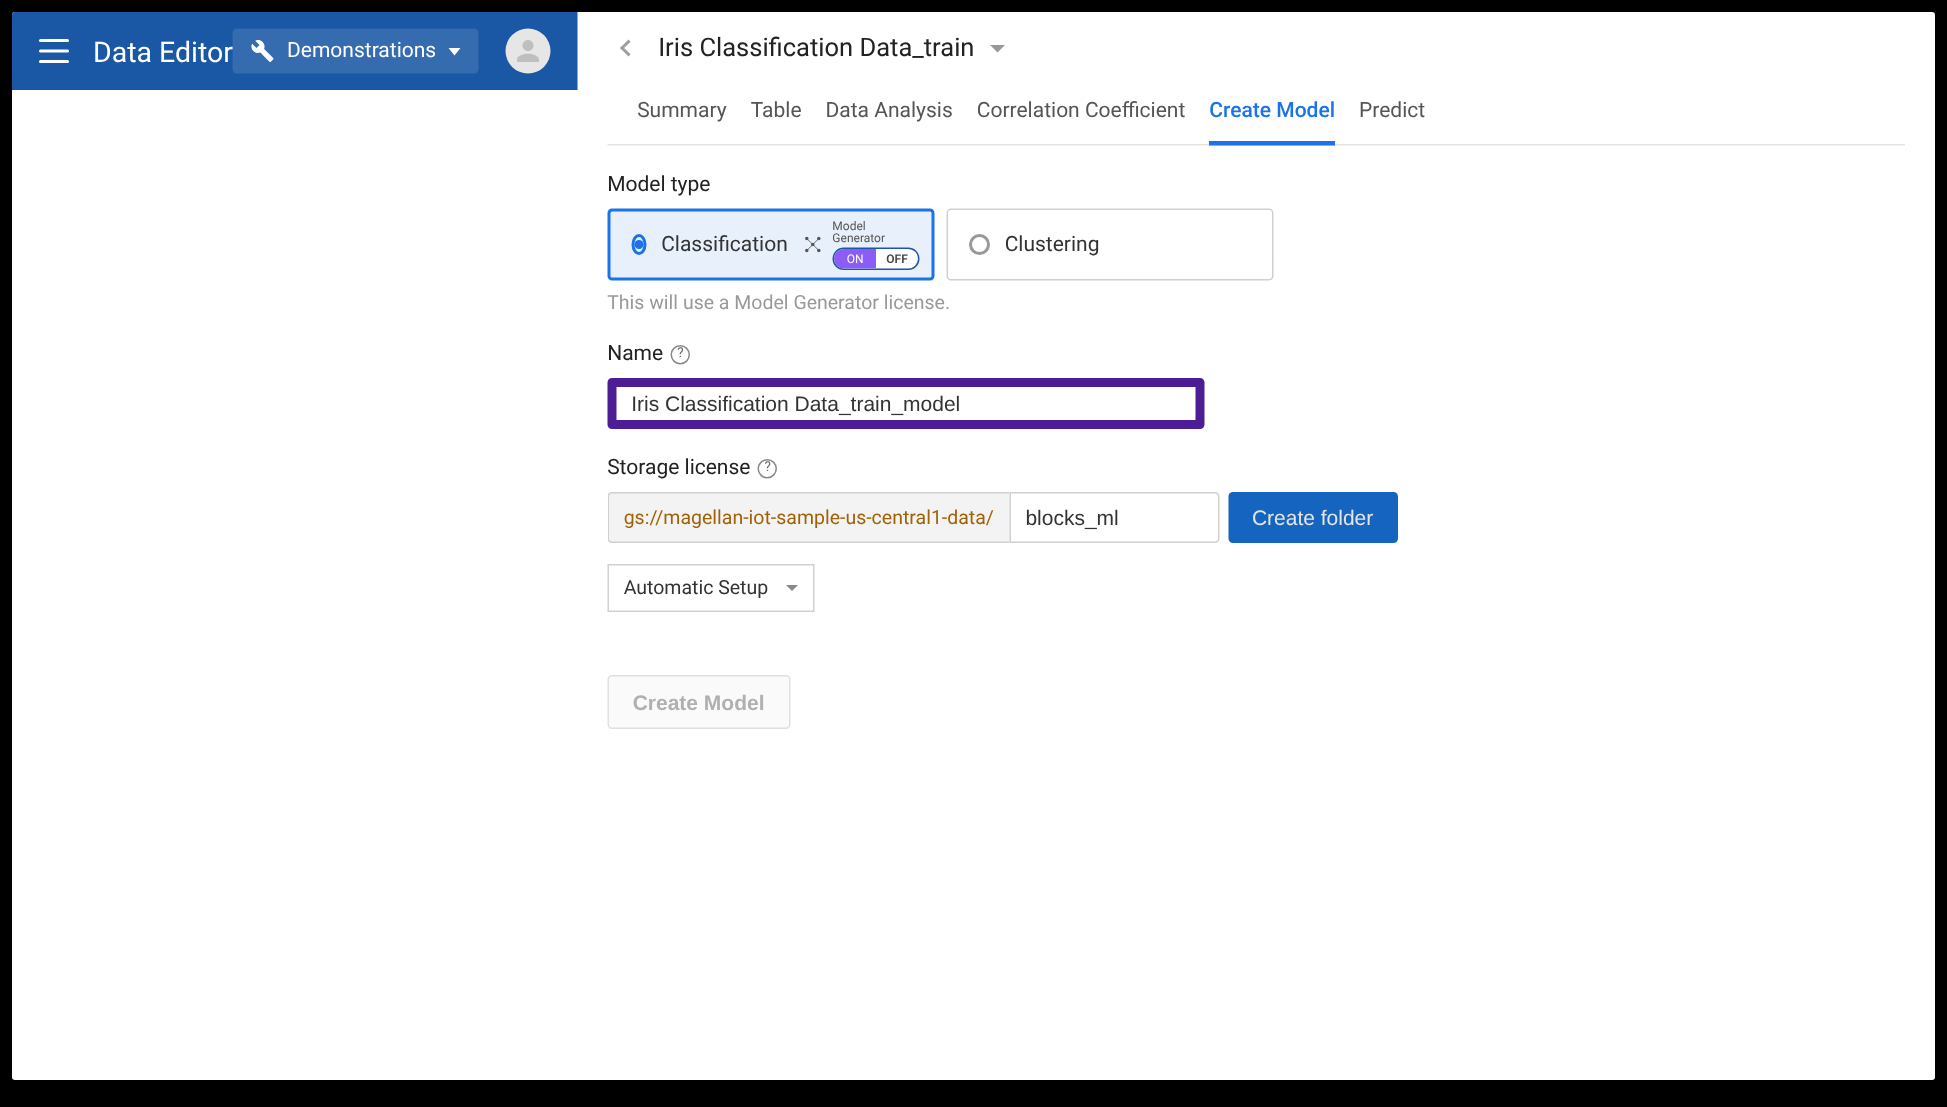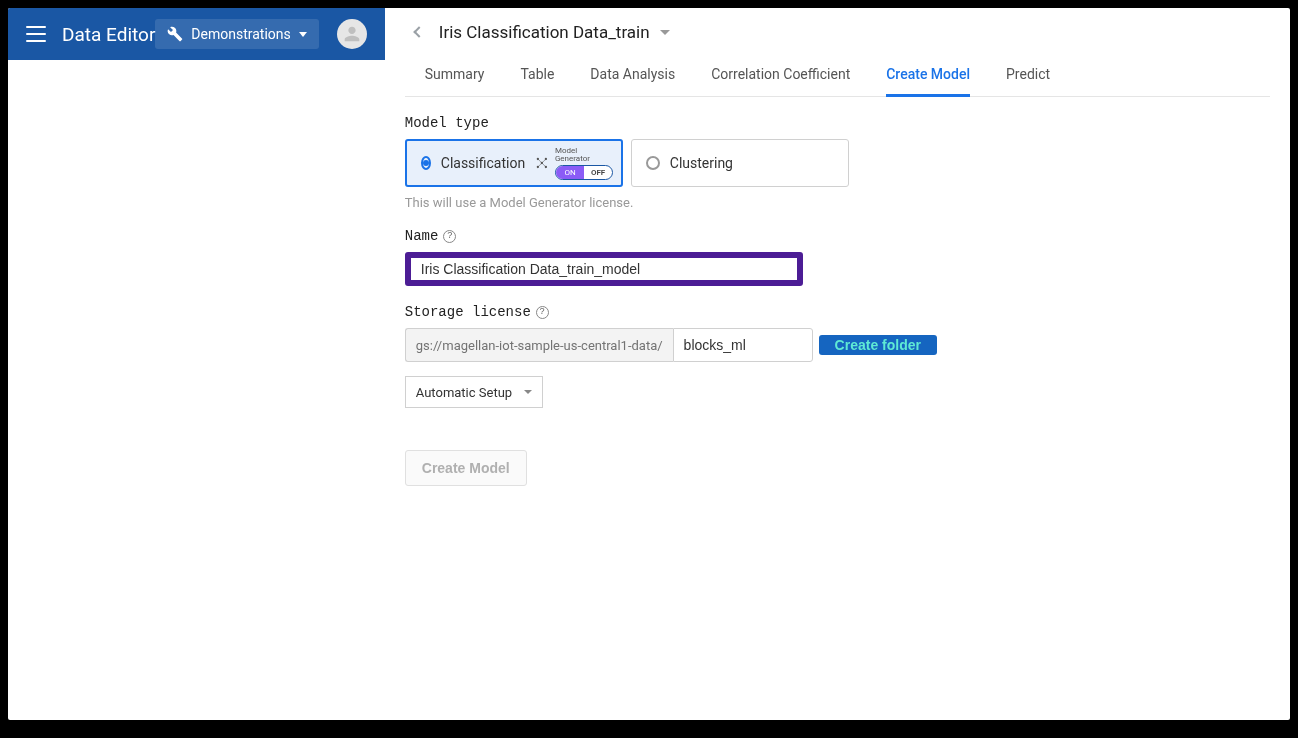--- a/index.html
+++ b/index.html
@@ -15,45 +15,45 @@
 .top-btn.demo { background: rgba(255,255,255,0.18); }
 .caret-down { width: 0; height: 0; border-left: 4px solid transparent; border-right: 4px solid transparent; border-top: 5px solid #fff; display: inline-block; }
 .icon-svg { width: 16px; height: 16px; fill: #fff; }
 .avatar { width: 30px; height: 30px; border-radius: 50%; background: #e6e6e6; margin-left: 14px; display: flex; align-items: center; justify-content: center; }
 .avatar svg { width: 22px; height: 22px; fill: #bfbfbf; }
 .content { flex: 1; padding: 0 20px 20px 20px; }
 .crumb-row { display: flex; align-items: center; padding: 14px 0 10px 10px; gap: 10px; }
 .chev-left { width: 8px; height: 8px; border-left: 2px solid #9aa0a6; border-bottom: 2px solid #9aa0a6; transform: rotate(45deg); cursor: pointer; margin-right: 6px; }
 .crumb-title { font-size: 17px; color: #222; }
 .crumb-drop { width: 0; height: 0; border-left: 5px solid transparent; border-right: 5px solid transparent; border-top: 5px solid #999; display: inline-block; cursor: pointer; }
-.tabs { display: flex; border-bottom: 1px solid #e5e5e5; padding-left: 20px; gap: 36px; margin-top: 4px; }
+.tabs { display: flex; border-bottom: 1px solid #e5e5e5; padding-left: 20px; gap: 16px; margin-top: 4px; }
 .tab { padding: 10px 0 12px 0; font-size: 14px; color: #555; cursor: pointer; }
 .tab.active { color: #1a73e8; border-bottom: 3px solid #1a73e8; margin-bottom: -1px; font-weight: 500; }
 .section { margin-top: 18px; }
-.label { font-size: 14px; color: #222; margin-bottom: 8px; display: flex; align-items: center; gap: 5px; font-family: Liberation Mono, monospace; }
+.label { font-size: 14px; color: #222; margin-bottom: 8px; display: flex; align-items: center; gap: 5px; }
 .help-circ { width: 13px; height: 13px; border: 1px solid #888; border-radius: 50%; display: inline-flex; align-items: center; justify-content: center; font-size: 9px; color: #666; cursor: pointer; }
 .model-types { display: flex; gap: 8px; }
 .type-card { border: 1px solid #d0d0d0; border-radius: 3px; height: 48px; width: 218px; display: flex; align-items: center; padding: 0 14px; gap: 10px; cursor: pointer; font-size: 14px; color: #333; position: relative; }
 .type-card.selected { background: #e8f0fb; border: 2px solid #1a73e8; }
 .radio-outer { width: 14px; height: 14px; border: 2px solid #999; border-radius: 50%; display: flex; align-items: center; justify-content: center; }
 .type-card.selected .radio-outer { border-color: #1a73e8; }
 .radio-inner { width: 6px; height: 6px; background: #1a73e8; border-radius: 50%; }
 .mg-block { margin-left: auto; display: flex; align-items: center; gap: 6px; }
 .mg-icon { width: 14px; height: 14px; fill: #555; }
 .mg-right { display: flex; flex-direction: column; align-items: center; gap: 2px; }
 .mg-label { font-size: 8px; color: #555; line-height: 1; }
 .toggle { width: 58px; height: 15px; border-radius: 8px; background: #fff; border: 1px solid #1a57a4; display: flex; font-size: 8px; overflow: hidden; cursor: pointer; }
 .toggle .on { flex: 1; background: #8b5cf6; color: #fff; display: flex; align-items: center; justify-content: center; font-weight: 400; }
 .toggle .off { flex: 1; color: #444; display: flex; align-items: center; justify-content: center; font-weight: 600; }
 .helper-text { font-size: 13px; color: #999; margin-top: 8px; }
 .text-input { width: 398px; height: 34px; border: 6px solid #4c1d95; border-radius: 3px; padding: 0 10px; font-size: 14px; color: #333; outline: none; }
 .storage-row { display: flex; gap: 6px; align-items: center; }
-.prefix-box { background: #f3f3f3; border: 1px solid #d0d0d0; border-radius: 3px 0 0 3px; height: 34px; padding: 16px 10px; font-size: 13px; color: #737373; display: flex; align-items: center; border-right: none; }
+.prefix-box { background: #f3f3f3; border: 1px solid #d0d0d0; border-radius: 3px 0 0 3px; height: 34px; padding: 16px 10px; font-size: 13px; color: #a16207; display: flex; align-items: center; border-right: none; }
 .storage-input { width: 140px; height: 34px; border: 1px solid #d0d0d0; border-left: 1px solid #d0d0d0; border-radius: 0 3px 3px 0; padding: 0 10px; font-size: 14px; color: #333; outline: none; margin-left: -6px; }
-.btn-primary { background: #1565c0; color: #5eead4; border: none; border-radius: 3px; height: 20px; padding: 0 16px; font-size: 14px; font-weight: 700; cursor: pointer; }
+.btn-primary { background: #1565c0; color: #e5e5e5; border: none; border-radius: 3px; height: 34px; padding: 0 16px; font-size: 14px; font-weight: 400; cursor: pointer; }
 .select { width: 138px; height: 32px; border: 1px solid #d0d0d0; border-radius: 0; padding: 0 10px; font-size: 13px; color: #333; display: flex; align-items: center; justify-content: space-between; cursor: pointer; margin-top: 14px; }
 .select .sel-caret { width: 0; height: 0; border-left: 4px solid transparent; border-right: 4px solid transparent; border-top: 4px solid #888; }
 .btn-disabled { background: #fafafa; color: #b0b0b0; border: 1px solid #e0e0e0; border-radius: 3px; height: 36px; padding: 0 16px; font-size: 14px; font-weight: 600; cursor: not-allowed; margin-top: 42px; }
 </style>
 </head>
 <body>
 
 <div class="app-frame">
 
   <div class="topbar">

